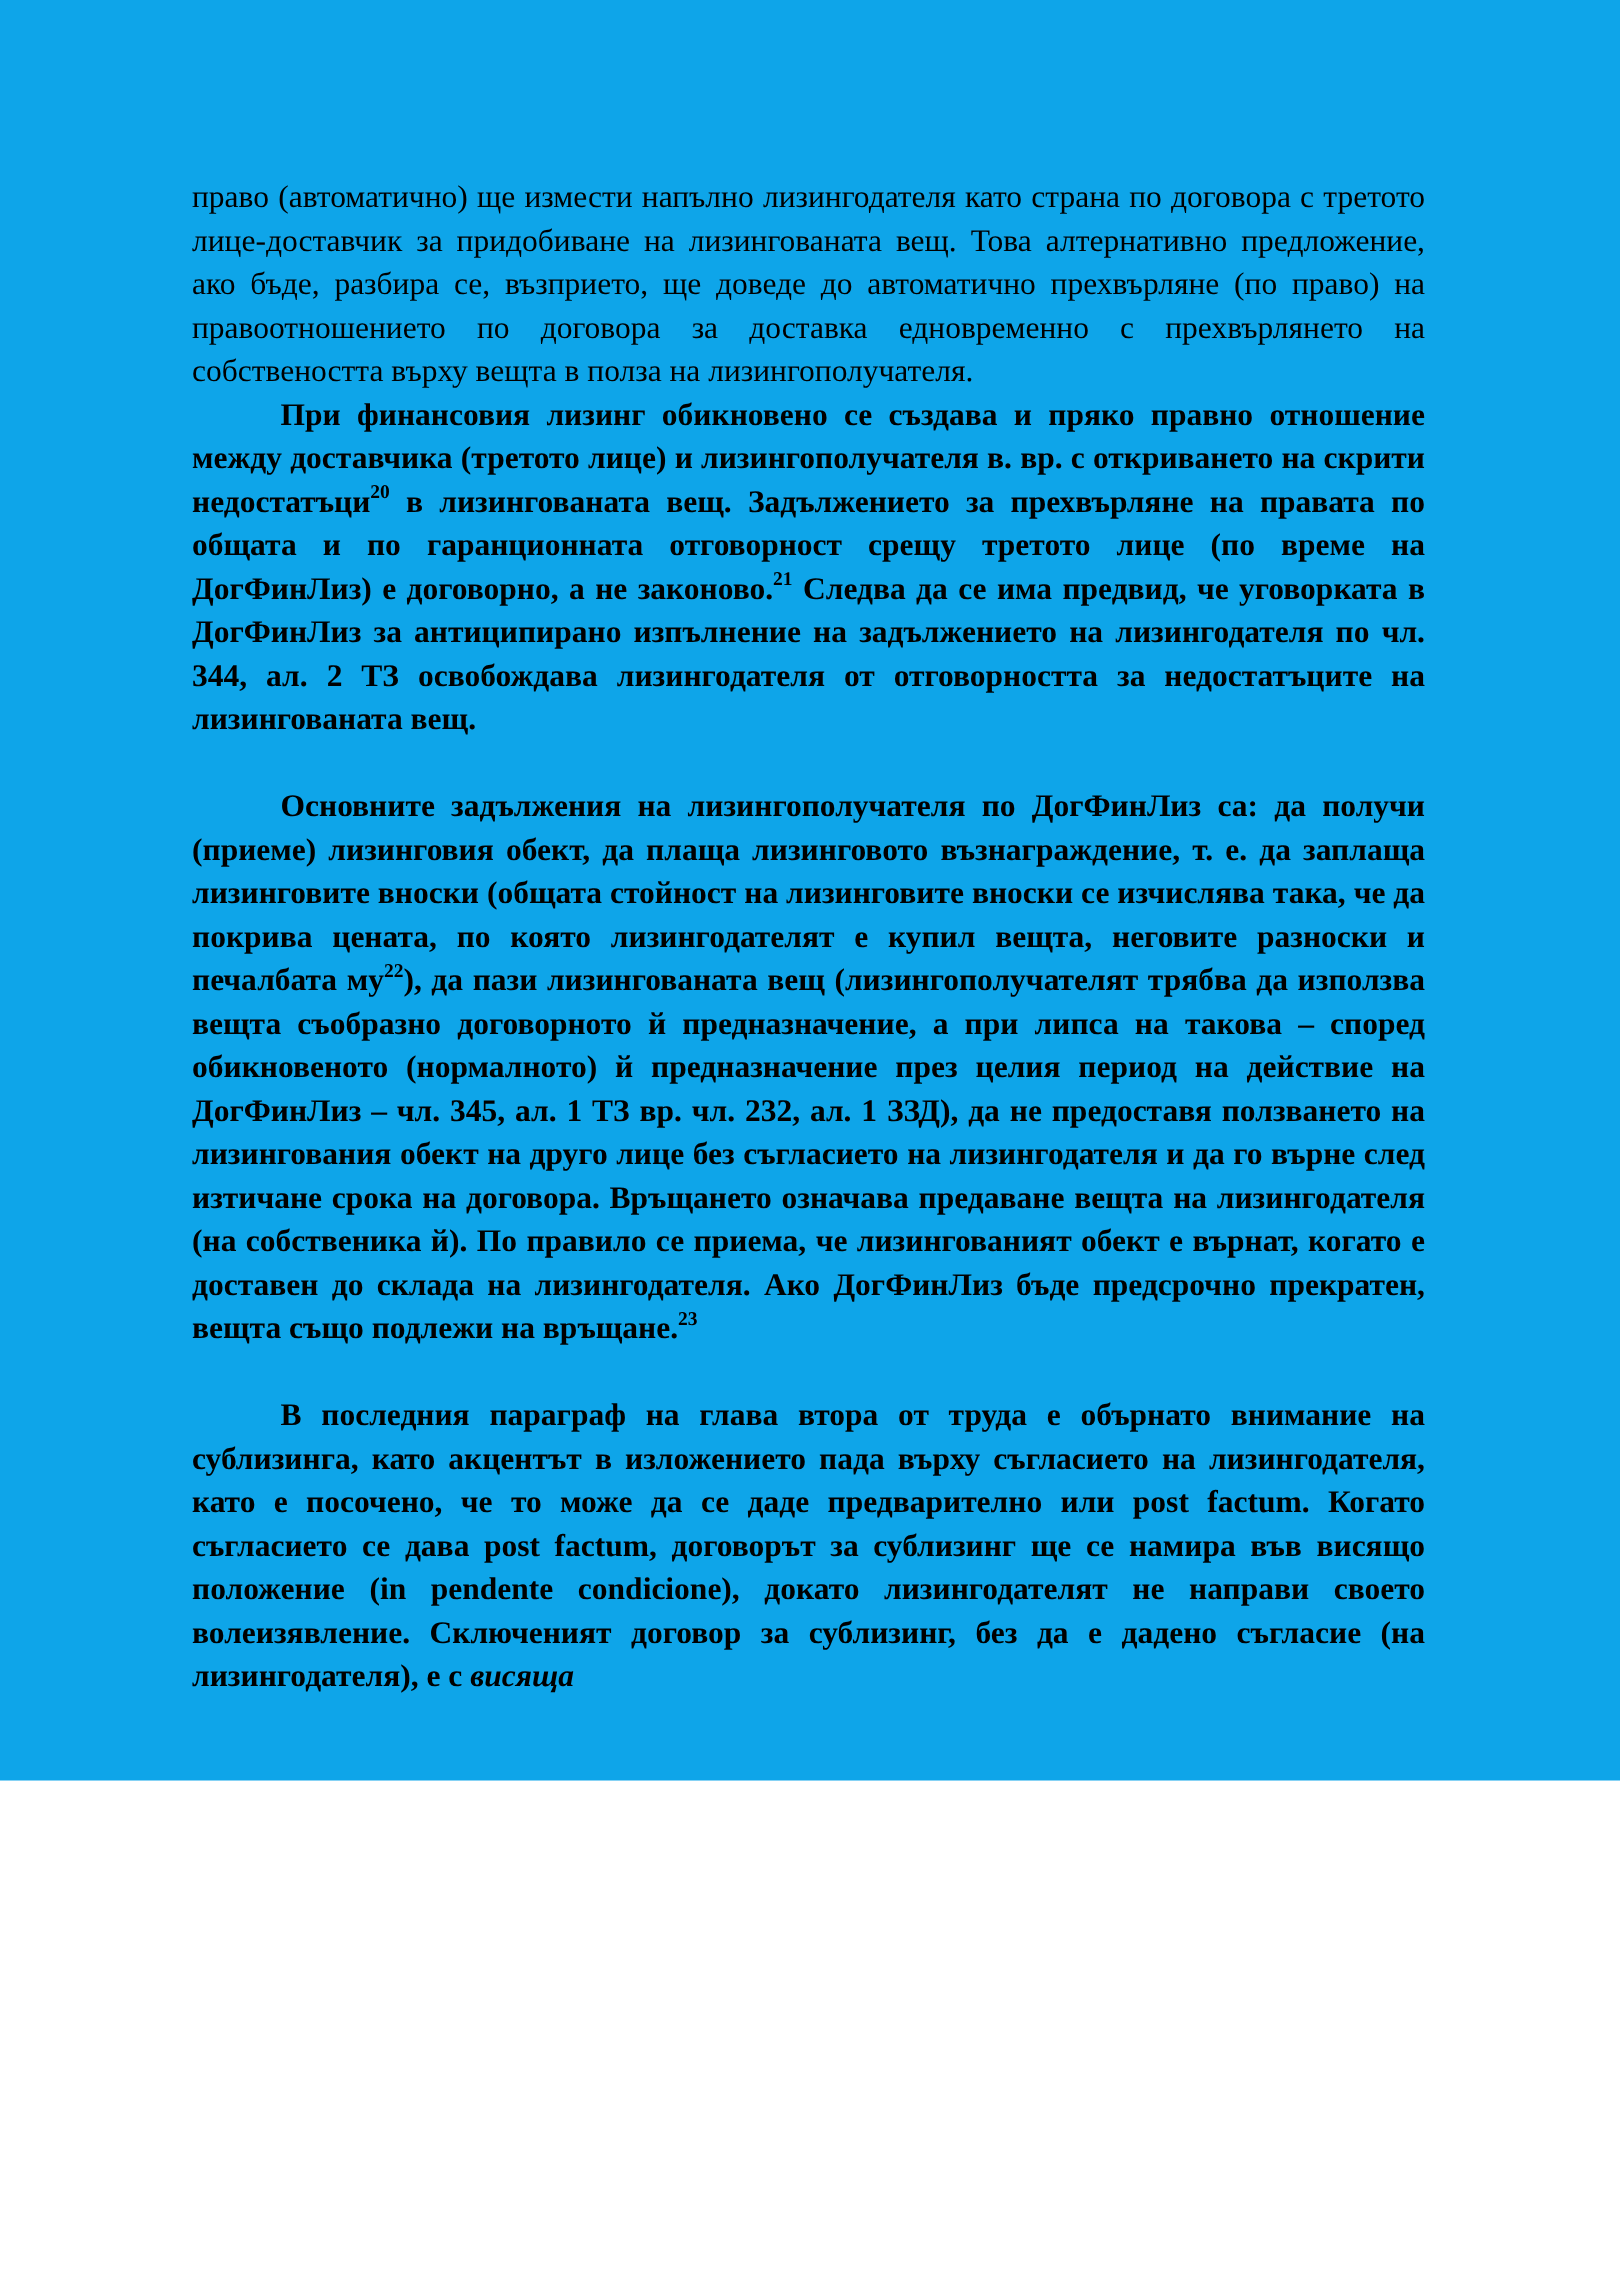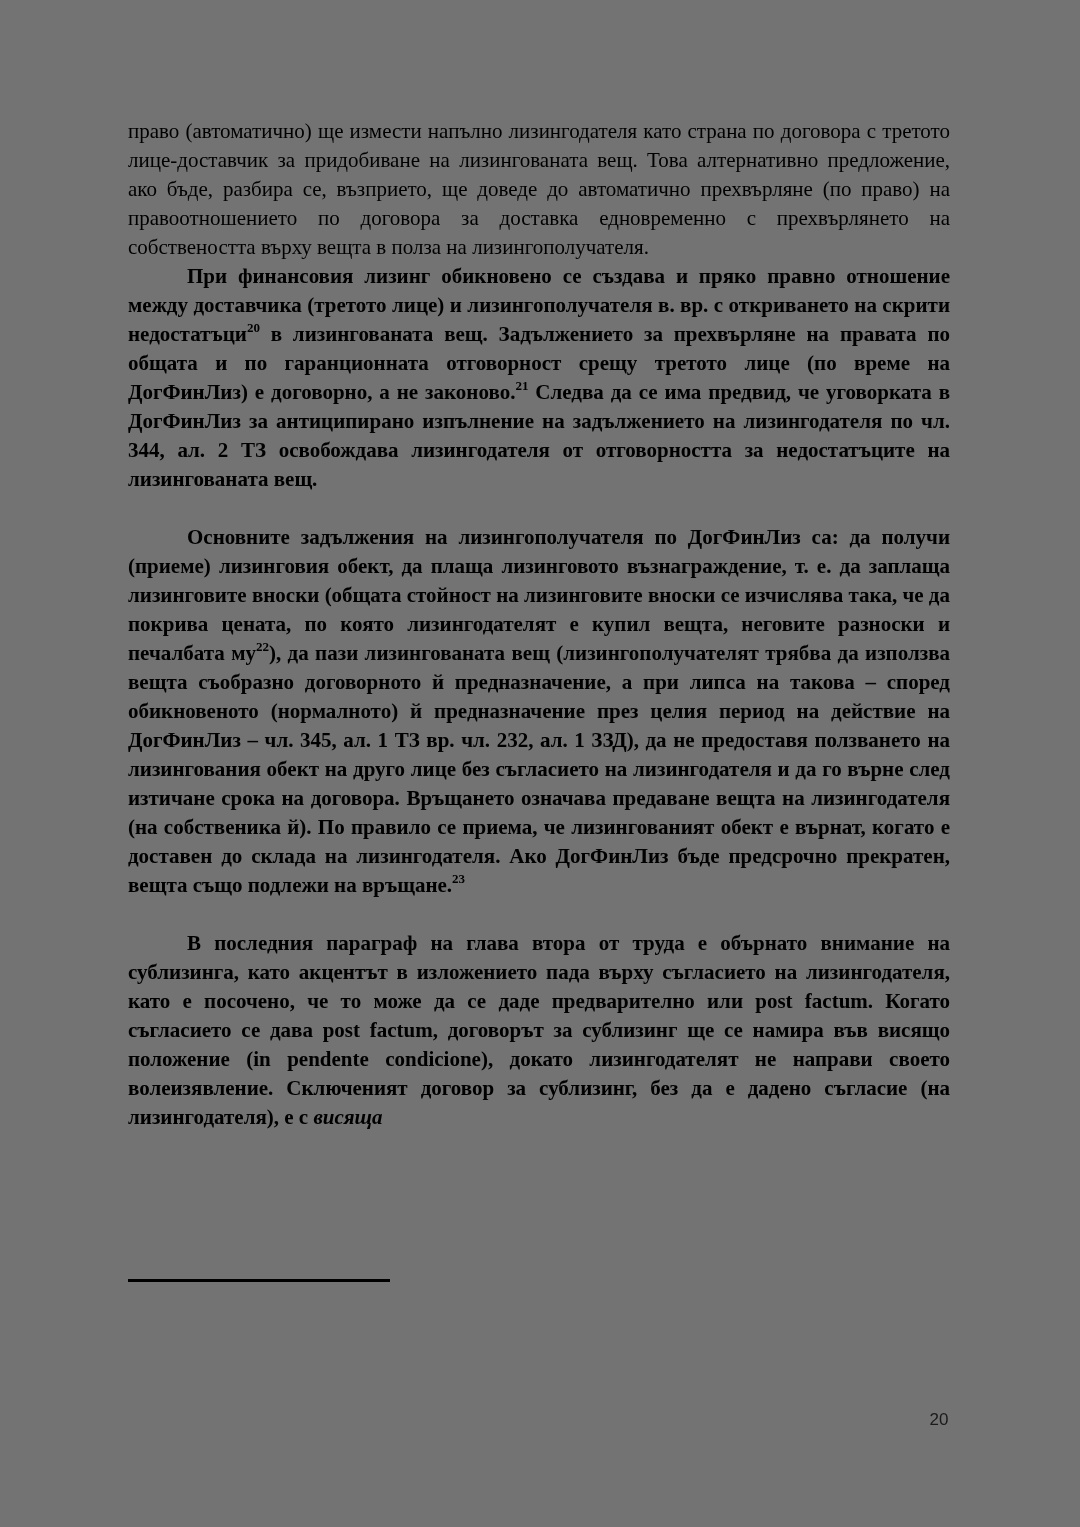--- a/index.html
+++ b/index.html
@@ -1,21 +1,21 @@
 <!DOCTYPE html>
 <html lang="bg"><head>
 <meta charset="utf-8">
 <style>
   html, body { margin: 0; padding: 0; }
   body { background: #ffffff; }
   .page {
     position: relative;
     width: 1080px;
-    height: 1527px;
-    background: #737373;
+    height: 1187px;
+    background: #0ea5e9;
     overflow: hidden;
     font-family: "Liberation Serif", serif;
     color: #000000;
   }
   .body-text {
     position: absolute;
     left: 128px;
     top: 117px;
     width: 822px;
     font-size: 21px;

